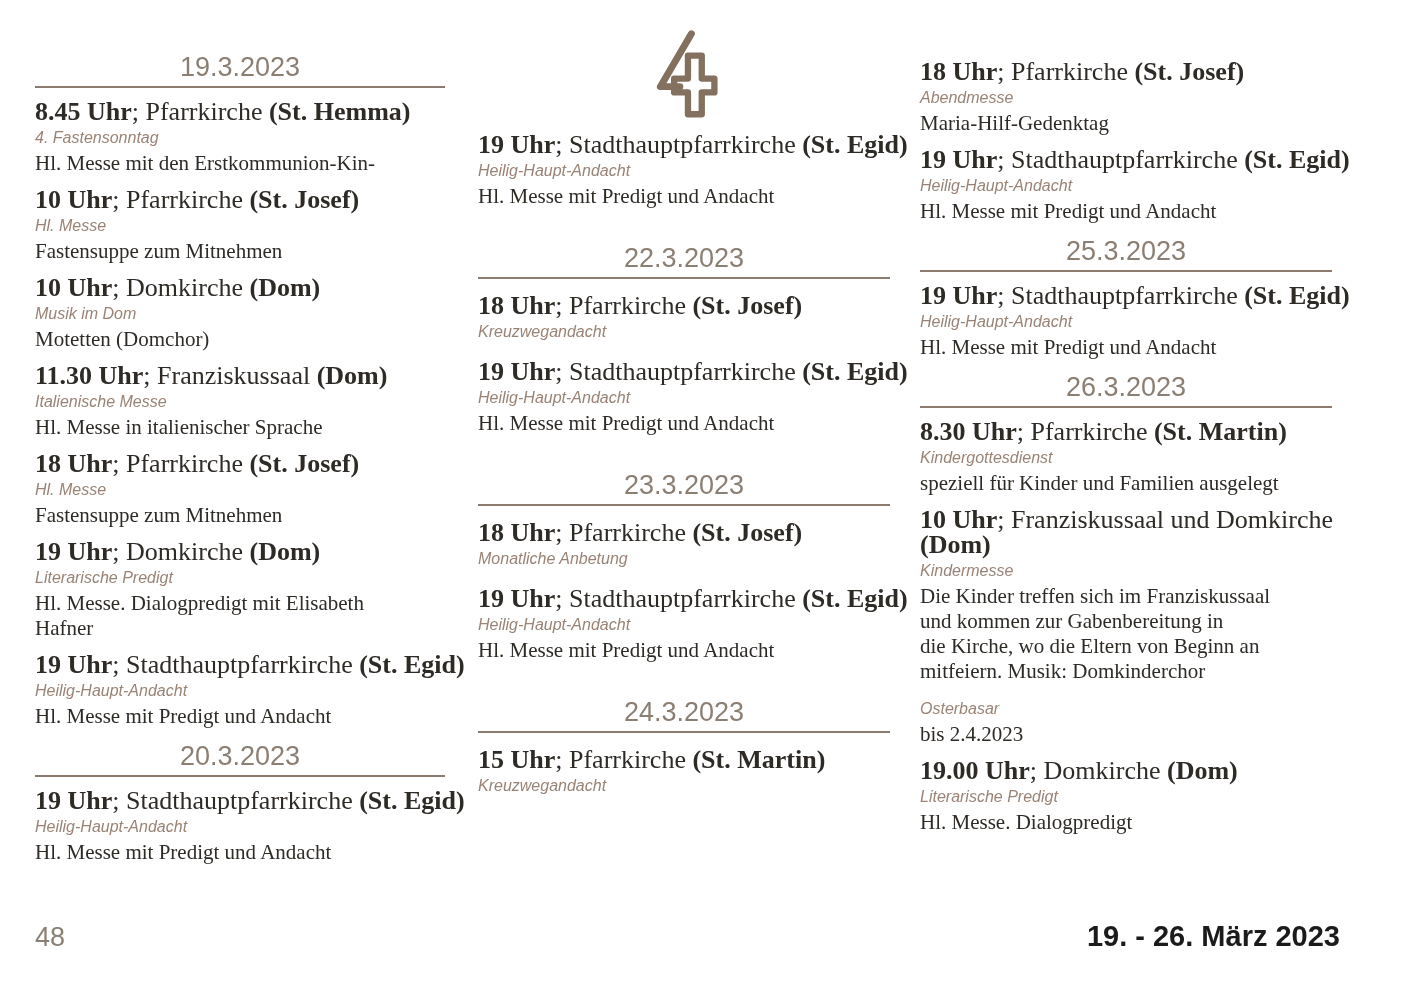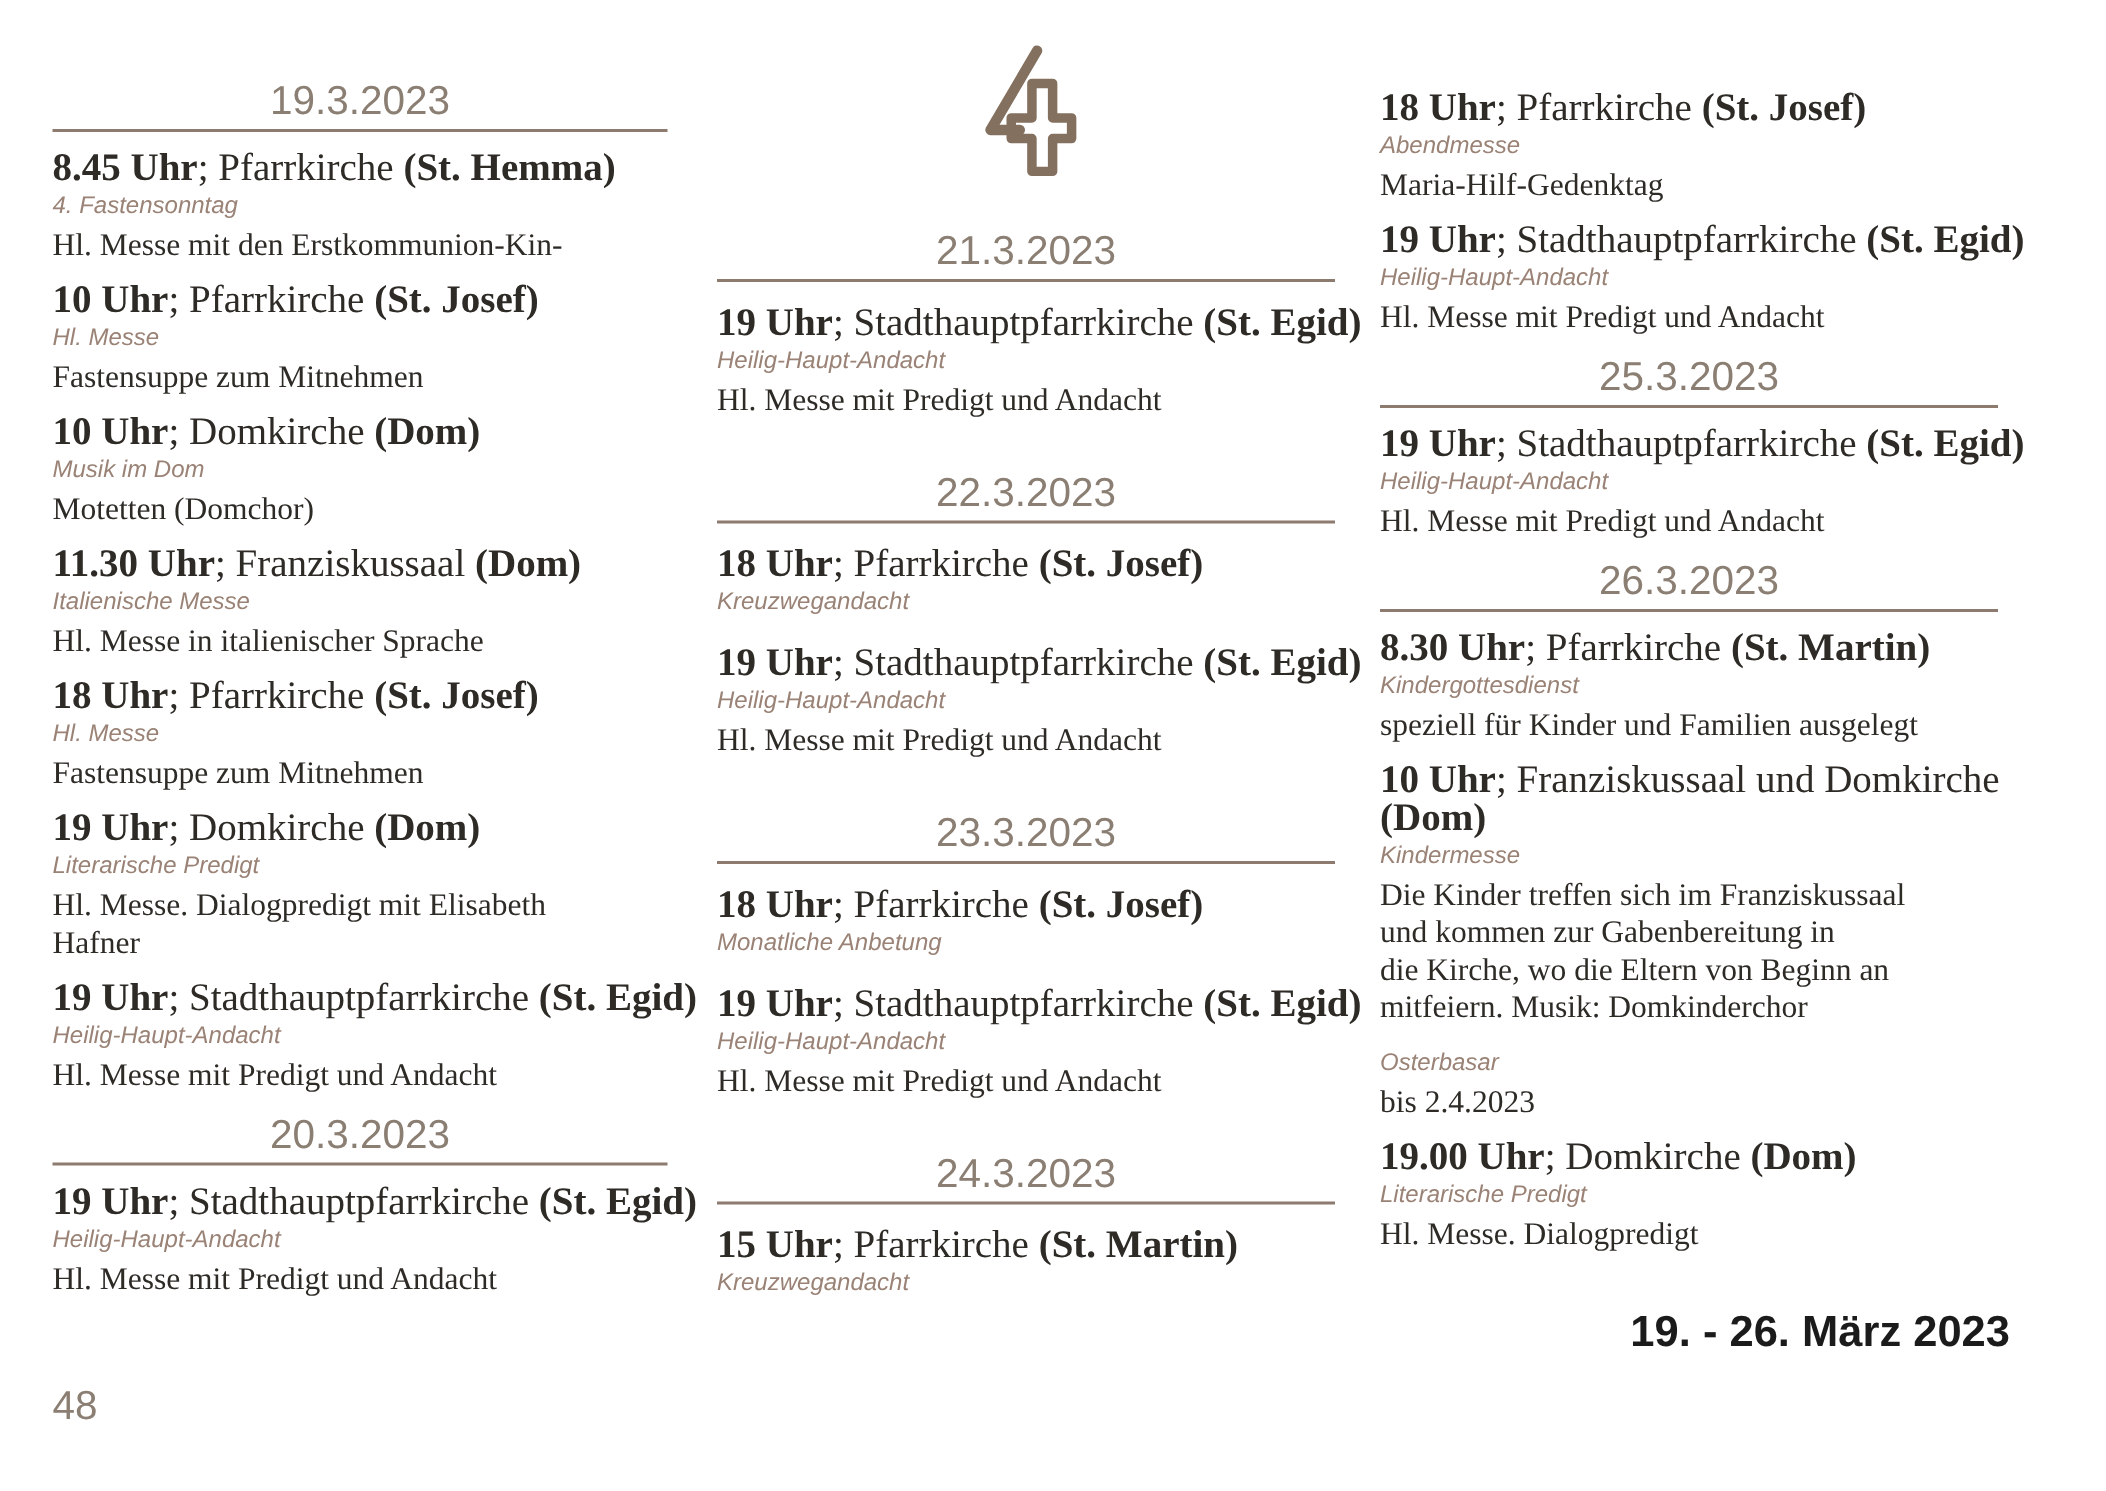--- a/index.html
+++ b/index.html
@@ -62,21 +62,21 @@
     font-size:21px;line-height:25px;
     white-space:nowrap;
   }
 
   .page-num{
     position:absolute;left:35px;top:922px;
     font-family:Liberation Sans, sans-serif;
     font-size:27px;color:var(--pagenum);
   }
   .week-range{
-    position:absolute;right:64px;top:872px;
+    position:absolute;right:64px;top:920px;
     font-family:"Liberation Sans", sans-serif;
     font-weight:700;font-size:29px;color:var(--footer);
   }
 </style>
 </head>
 <body>
 
 <div class="col" data-col="0">
     <div class="date-heading">19.3.2023</div>
     <div class="event">
@@ -122,21 +122,20 @@
       <div class="desc">Hl. Messe mit Predigt und Andacht</div>
     </div>
   </div>
 <div class="col" data-col="1">
     <div class="icon-wrap">
   <svg width="69" height="88" viewBox="0 0 60 76" xmlns="http://www.w3.org/2000/svg">
     <path d="M36,3 L9,49 L26,49" fill="none" stroke="#84705f" stroke-width="6" stroke-linecap="round" stroke-linejoin="round"></path>
     <path d="M33,22 h12 v20 h11 v12 h-11 v19 h-12 v-19 h-12 v-12 h12 z" fill="none" stroke="#84705f" stroke-width="5.5" stroke-linejoin="round"></path>
   </svg>
 </div>
-    <div class="date-heading">21.3.2023</div>
     <div class="event">
       <div class="l1"><span class="bold">19 Uhr</span><span>; Stadthauptpfarrkirche </span><span class="bold">(St. Egid)</span></div>
       <div class="title">Heilig-Haupt-Andacht</div>
       <div class="desc">Hl. Messe mit Predigt und Andacht</div>
     </div>
     <div class="date-heading">22.3.2023</div>
     <div class="event">
       <div class="l1"><span class="bold">18 Uhr</span><span>; Pfarrkirche </span><span class="bold">(St. Josef)</span></div>
       <div class="title">Kreuzwegandacht</div>
     </div>

